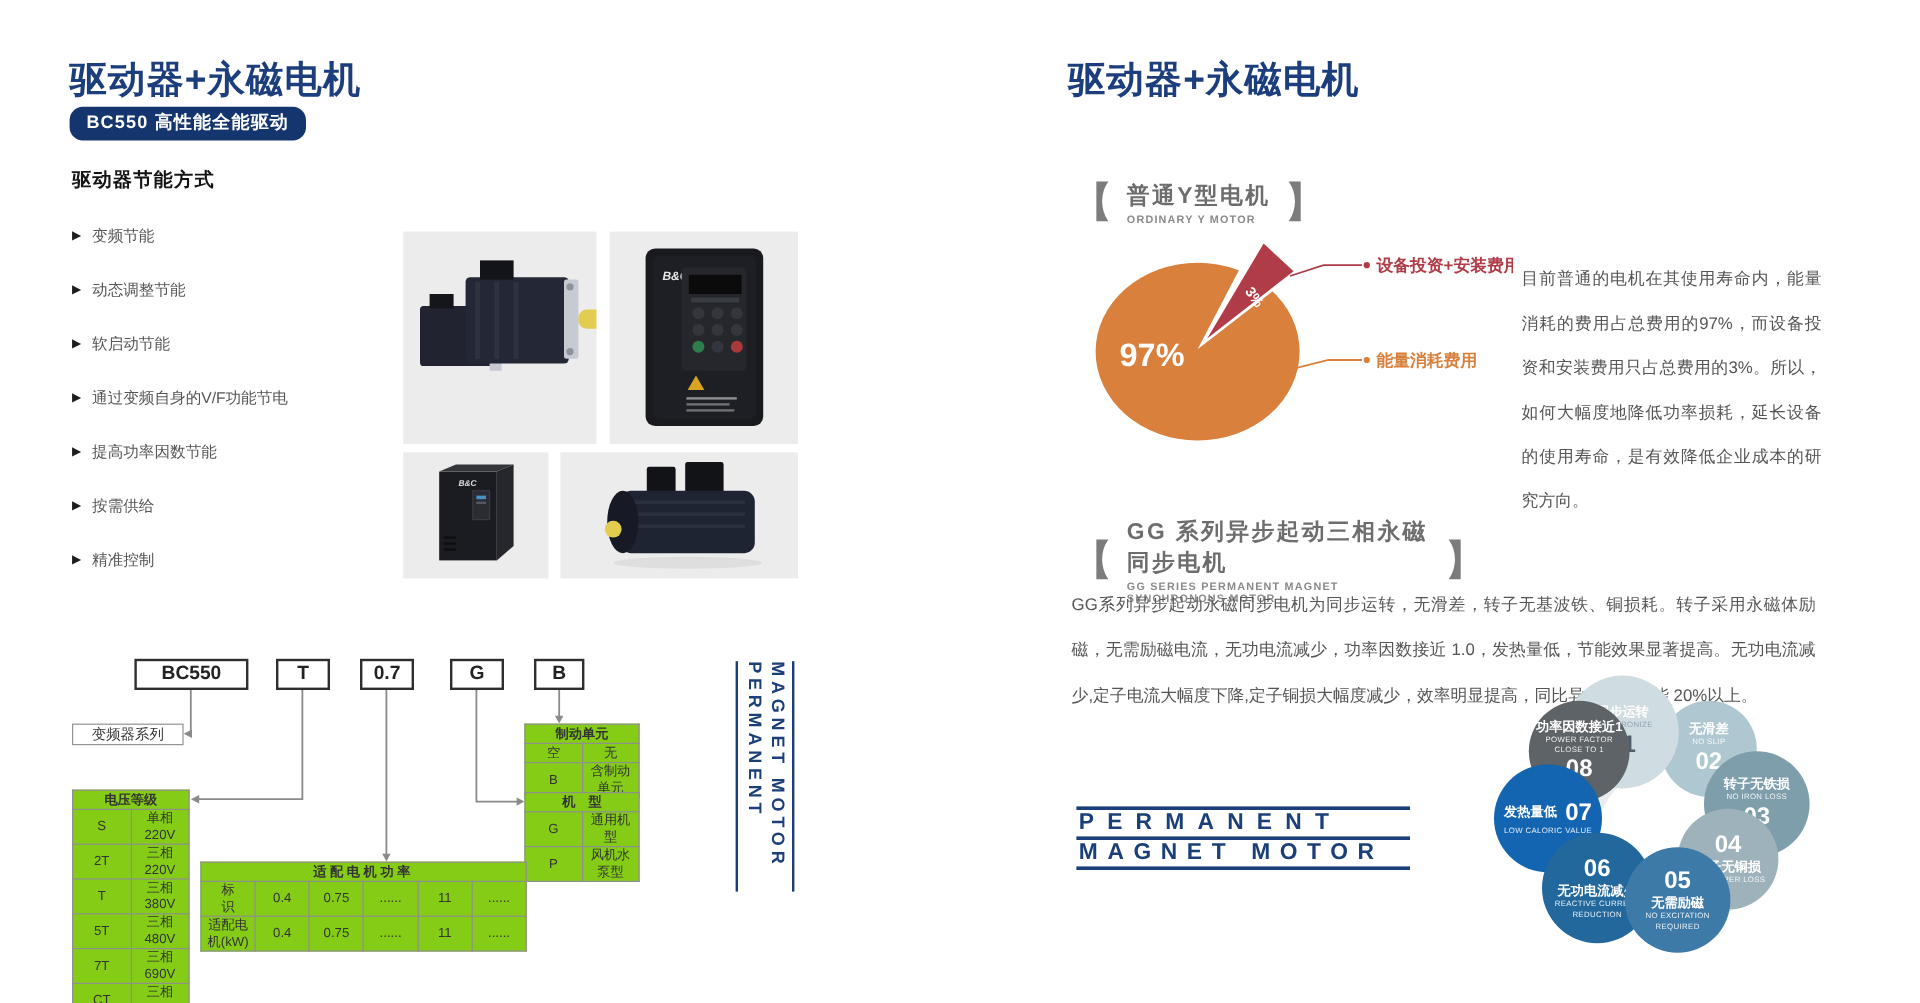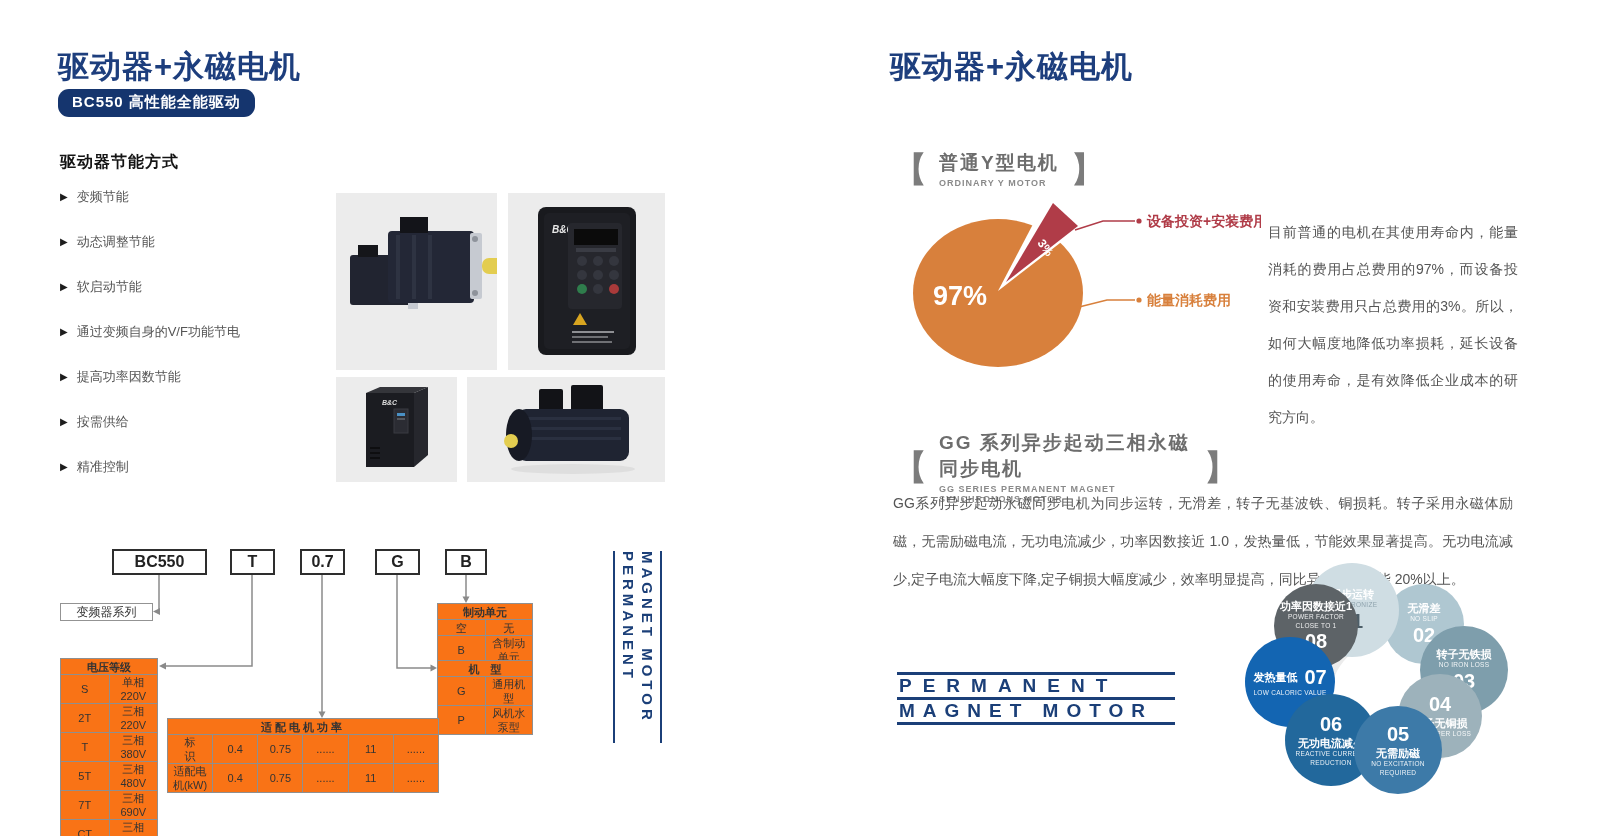--- a/index.html
+++ b/index.html
@@ -26,21 +26,21 @@
   .photo-tile svg { display:block; }
 
   
   #model-diagram { width:560px; height:235px; }
   .code-box { position:absolute; top:14px; height:26px; border:2px solid #2e2e2e; background:#fff;
               display:flex; align-items:center; justify-content:center; font-weight:700;
               font-size:16px; color:#222; z-index:2; }
   .series-box { position:absolute; left:5px; top:68px; width:93px; height:18px; border:1px solid #939393;
                 background:#fff; display:flex; align-items:center; justify-content:center;
                 font-size:12px; color:#333; z-index:2; }
-  .spec-table { position:absolute; border-collapse:collapse; background:#f97316; z-index:2; table-layout:fixed; }
+  .spec-table { position:absolute; border-collapse:collapse; background:#84cc16; z-index:2; table-layout:fixed; }
   .spec-table td { border:1px solid #8f8f8f; font-size:11px; color:#333; text-align:center;
                    height:16px; line-height:14px; padding:0 2px; }
   .spec-table .t-title { font-weight:700; }
   #voltage-table { left:5px; top:123px; width:98px; }
   #voltage-table td:first-child { width:24px; }
   #brake-table { left:382px; top:68px; width:96px; }
   #brake-table td:first-child { width:26px; }
   #type-table { left:382px; top:125px; width:96px; }
   #type-table td:first-child { width:26px; }
   #power-table { left:112px; top:183px; width:272px; }
@@ -90,21 +90,21 @@
 </head>
 <body>
 
 <div id="page">
 
   <div class="abs page-title" style="left:58px; top:46px;">驱动器+永磁电机</div>
   <div class="abs" style="left:58px; top:89px;">
     <span class="badge">BC550 高性能全能驱动</span>
   </div>
 
-  <div class="abs section-title" style="left:60px; top:152px;">驱动器节能方式</div>
+  <div class="abs section-title" style="left:60px; top:140px;">驱动器节能方式</div>
 
   <ul class="abs energy-list" style="left:60px; top:190px;">
     <li>
         <span class="tri">▶</span>
         <span>变频节能</span>
       </li>
     <li>
         <span class="tri">▶</span>
         <span>动态调整节能</span>
       </li>

